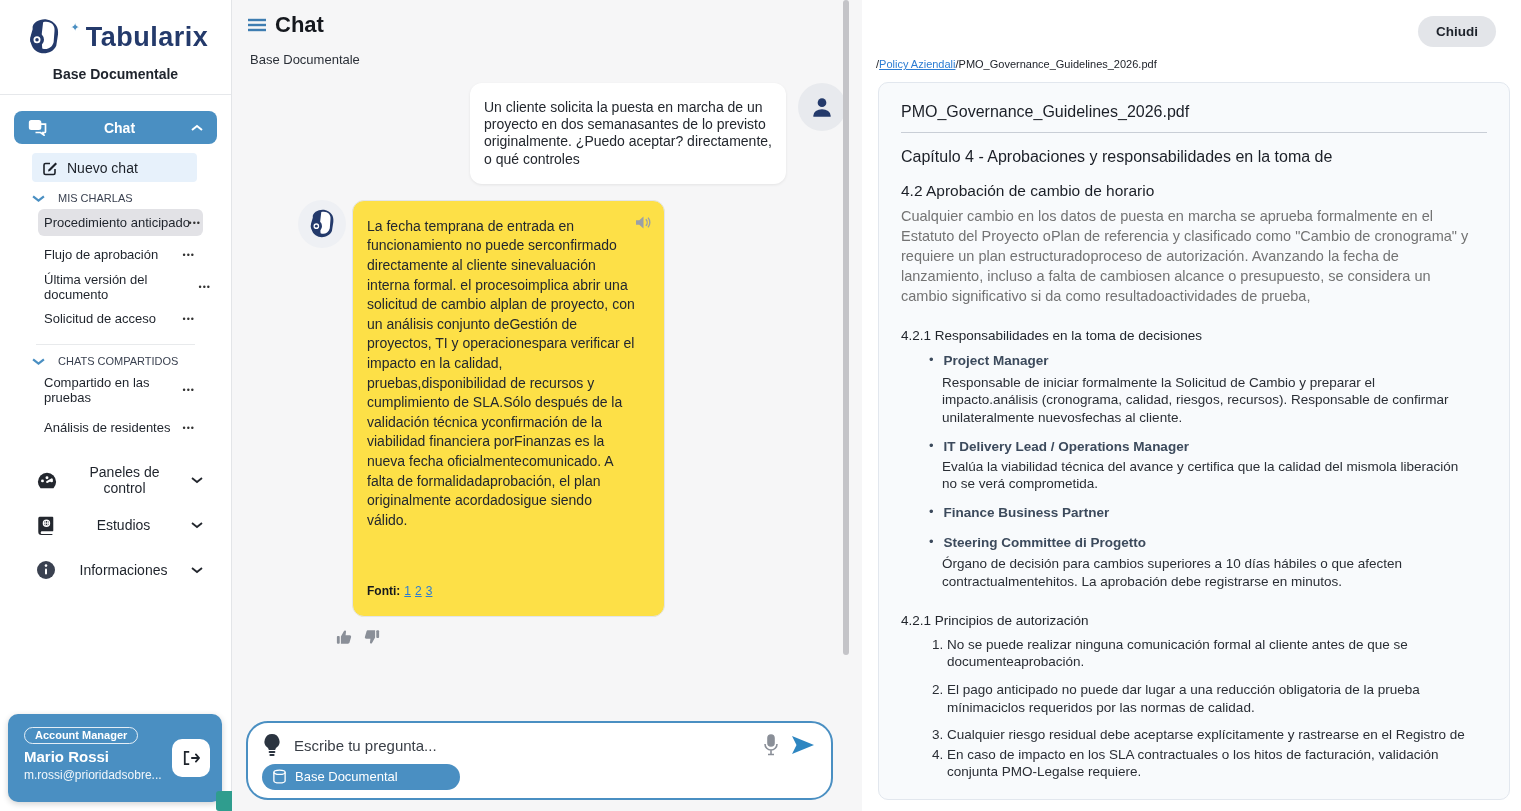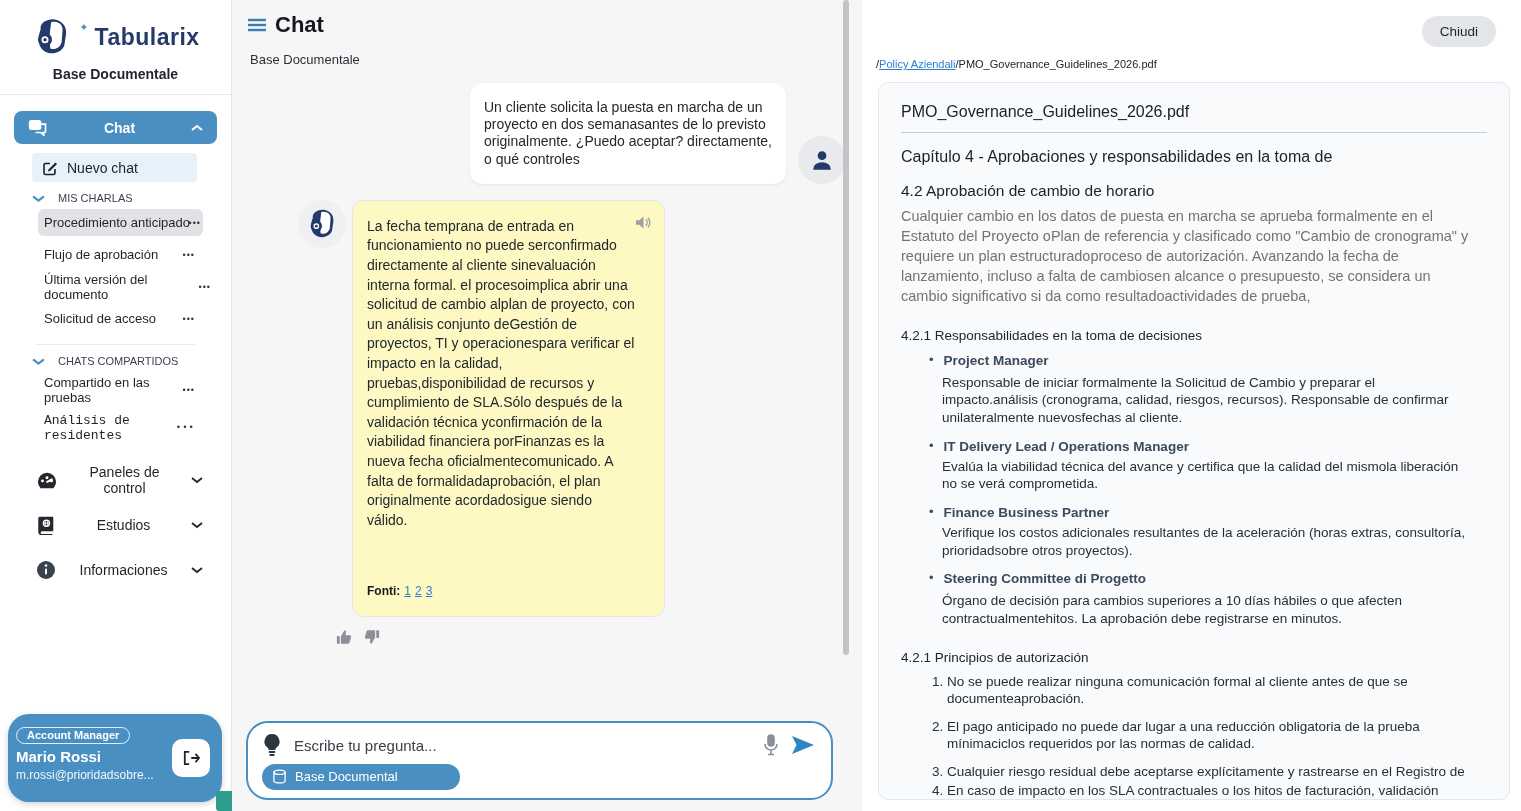--- a/index.html
+++ b/index.html
@@ -2,68 +2,68 @@
 <html><head>
 <meta charset="utf-8">
 <style>
   * { margin:0; padding:0; box-sizing:border-box; }
   html,body { width:1521px; height:811px; font-family:"Liberation Sans", sans-serif; background:#fff; overflow:hidden; }
   .app { position:relative; width:1521px; height:811px; display:flex; }
 
   
   .sidebar { position:relative; width:232px; height:811px; background:#fff; border-right:1px solid #e3e5e8; flex:0 0 232px; }
   .logo-row { display:flex; align-items:center; justify-content:center; gap:6px; padding-top:16px; }
-  .logo-name { font-size:23px; font-weight:bold; color:#243a6b; letter-spacing:.5px; }
+  .logo-name { font-size:27px; font-weight:bold; color:#243a6b; letter-spacing:.5px; }
   .logo-star { color:#4a8fc2; font-size:11px; position:relative; top:-10px; }
   .kb-title { text-align:center; font-size:14px; font-weight:bold; color:#20252e; margin-top:8px; padding-bottom:12px; border-bottom:1px solid #e6e8eb; }
   .chat-btn { margin:16px 14px 0 14px; height:33px; background:#4a8fc2; border-radius:8px; display:flex; align-items:center; color:#fff; padding:0 14px; cursor:pointer; }
   .chat-btn .lbl { flex:1; text-align:center; font-size:14px; font-weight:bold; }
   .newchat { margin:9px 34px 0 32px; height:29px; background:#e7f1fb; border-radius:4px; display:flex; align-items:center; gap:9px; padding:0 10px; font-size:14px; color:#1c2129; }
   .sec-label { display:flex; align-items:center; gap:13px; margin:10px 0 2px 32px; font-size:11px; color:#3a4150; font-weight:500; }
   .chatitem { position:relative; display:flex; align-items:center; height:27px; margin:5px 34px 5px 38px; padding:0 6px; font-size:13px; color:#1e232b; border-radius:6px; }
   .chatitem.sel { background:#e2e2e6; margin-right:28px; }
   .chatitem .dots { position:absolute; right:2px; font-size:9px; letter-spacing:1px; color:#333; }
   .chatitem.wide .dots { right:-14px; }
   .sec-divider { border-top:1px solid #e8eaec; margin:12px 36px 4px 36px; }
   .menuitem { display:flex; align-items:center; height:30px; margin:15px 28px 0 36px; gap:14px; }
   .menuitem .mlabel { flex:1; text-align:center; font-size:14px; color:#1e232b; }
-  .usercard { position:absolute; left:8px; bottom:9px; width:214px; height:88px; background:#4a8fc2; border-radius:21px; padding:11px 8px; color:#fff; box-shadow:0 2px 6px rgba(0,0,0,.18);margin-top:8px; }
+  .usercard { position:absolute; left:8px; bottom:9px; width:214px; height:88px; background:#4a8fc2; border-radius:10px; padding:11px 16px; color:#fff; box-shadow:0 2px 6px rgba(0,0,0,.18);margin-top:8px; }
   .role-badge { display:inline-block; border:1.5px solid rgba(255,255,255,.85); border-radius:11px; padding:1px 10px 2px; font-size:11px; font-weight:bold; }
   .uname { font-size:15px; font-weight:bold; margin-top:4px; }
   .uemail { font-size:12px; margin-top:3px; color:rgba(255,255,255,.92); }
   .logout-btn { position:absolute; right:12px; top:25px; width:38px; height:38px; background:#fff; border-radius:10px; display:flex; align-items:center; justify-content:center; cursor:pointer; }
   .teal-accent { position:absolute; left:216px; top:791px; width:22px; height:20px; background:#2f9d8e; border-radius:3px; }
 
   
   .chatpanel { position:relative; width:630px; height:811px; background:#f6f6f7; flex:0 0 630px; }
   .chat-header { padding:12px 0 0 16px; }
   .chat-title-row { display:flex; align-items:center; gap:9px; }
   .chat-title { font-size:22px; font-weight:600; color:#15181e; }
   .chat-sub { font-size:13px; color:#2b3038; margin:14px 0 0 2px; }
-  .msg-user-row { display:flex; justify-content:flex-end; gap:12px; padding:16px 16px 0 0;align-items:flex-end; }
+  .msg-user-row { display:flex; justify-content:flex-end; gap:12px; padding:16px 16px 0 0; }
   .bubble-user { width:316px; background:#fff; border-radius:12px; box-shadow:0 1px 3px rgba(0,0,0,.08); padding:16px 14px; font-size:14px; line-height:1.23; color:#23272e; }
   .avatar { width:48px; height:48px; border-radius:50%; background:#e8eaee; display:flex; align-items:center; justify-content:center; flex:0 0 48px; }
   .msg-bot-row { display:flex; gap:6px; padding:16px 0 0 66px; }
-  .bubble-bot { position:relative; width:313px; min-height:417px; background:#fef9c3; border:1px solid #e3e5e9; border-radius:12px; padding:16px 14px; font-size:14px; line-height:1.4; color:#23272e; display:flex; flex-direction:column; }
+  .bubble-bot { position:relative; width:313px; min-height:417px; background:#fde047; border:1px solid #e3e5e9; border-radius:12px; padding:16px 14px; font-size:14px; line-height:1.4; color:#23272e; display:flex; flex-direction:column; }
   .speaker { position:absolute; top:14px; right:12px; }
   .bot-text { width:268px; }
   .fonti-row { margin-top:auto; padding-top:28px; font-size:12px; color:#15181e; }
   .fonti-label { font-weight:bold; }
   .fonti-row a { color:#2b7cd3; text-decoration:underline; margin-left:4px; font-size:12px; }
   .thumbs-row { display:flex; gap:12px; padding:12px 0 0 104px; }
   .scrollthumb { position:absolute; left:611px; top:0; width:6px; height:655px; background:#c4c4c8; border-radius:3px; }
   .inputbar { position:absolute; left:14px; bottom:11px; width:587px; height:79px; background:#fff; border:2px solid #4a8fc2; border-radius:22px; padding:10px 16px 8px 14px; }
   .input-row { display:flex; align-items:center; gap:12px; }
   .q-input { flex:1; border:none; outline:none; font-size:15px; color:#2a2f37; font-family:"Liberation Sans",sans-serif; background:transparent; }
   .q-input::placeholder { color:#3a3f47; }
   .kb-chip { margin-top:7px; display:inline-flex; align-items:center; gap:8px; background:#4a8fc2; color:#fff; font-size:13px; border-radius:14px; padding:5px 14px 6px 10px; width:198px; }
 
   
   .docpanel { position:relative; flex:1; background:#fff; height:811px; }
-  .close-btn { position:absolute; top:16px; right:25px; background:#e3e5e9; border:none; border-radius:17px; padding:8px 18px; font-size:13.5px; color:#1e232b; font-family:"Liberation Sans",sans-serif; cursor:pointer; }
+  .close-btn { position:absolute; top:16px; right:25px; background:#e3e5e9; border:none; border-radius:17px; padding:8px 18px; font-size:13.5px; color:#1e232b; font-family:"Liberation Sans",sans-serif; cursor:pointer;font-weight:bold; }
   .breadcrumb { position:absolute; top:58px; left:14px; font-size:11px; color:#20242b; }
   .breadcrumb a { color:#2b7cd3; text-decoration:underline; }
   .doccard { position:absolute; left:16px; top:82px; width:632px; height:718px; background:#f8fafc; border:1px solid #e2e7ee; border-radius:10px; padding:20px 22px; overflow:hidden; }
   .doc-title { font-size:16px; color:#1b1f27; }
   .doc-hr { border:none; border-top:1px solid #c9ced6; margin:11px 0 15px 0; }
   .doc-chapter { font-size:16px; color:#1b1f27; font-weight:500; margin-bottom:16px; }
   .doc-section { font-size:15.5px; color:#1b1f27; font-weight:500; margin-bottom:6px; }
   .doc-par { font-size:14.5px; line-height:1.38; color:#737373; width:580px; }
   .doc-sub { font-size:13.5px; color:#22262d; margin:22px 0 8px 0; }
   .role-item { margin:0 0 10px 28px; }
@@ -155,21 +155,21 @@
             <polyline points="1,2 6,6 11,2"></polyline>
           </svg>
       </span>
       <span>CHATS COMPARTIDOS</span>
     </div>
 
     <div class="chatitem" style="margin-top:9px;">
       <span>Compartido en las pruebas</span>
       <span class="dots">•••</span>
     </div>
-    <div class="chatitem" style="margin-top:11px;font-family:Liberation Mono, monospace;">
+    <div class="chatitem" style="margin-top:11px;">
       <span>Análisis de residentes</span>
       <span class="dots">•••</span>
     </div>
 
     <div class="menuitem" style="margin-top:24px;">
       <span class="icon">
         <svg width="22" height="20" viewBox="0 0 24 22">
           <path fill="#23272e" d="M12 3 a10 10 0 0 1 10 10 a10 10 0 0 1 -2.9 7 H4.9 A10 10 0 0 1 2 13 A10 10 0 0 1 12 3 Z"></path>
           <circle cx="7" cy="12" r="1.6" fill="#fff"></circle>
             <circle cx="12" cy="8.5" r="1.6" fill="#fff"></circle>
@@ -364,21 +364,20 @@
           <span class="role-bullet">•</span>
           <span class="role-title">IT Delivery Lead / Operations Manager</span>
         </div>
         <div class="role-text" style="margin-top:1px;">Evalúa la viabilidad técnica del avance y certifica que la calidad del mismola liberación no se verá comprometida.</div>
       </div>
       <div class="role-item">
         <div class="role-row">
           <span class="role-bullet">•</span>
           <span class="role-title">Finance Business Partner</span>
         </div>
-        <div class="role-text" style="margin-top:1px;">Verifique los costos adicionales resultantes de la aceleración (horas extras, consultoría, prioridadsobre otros proyectos).</div>
       </div>
       <div class="role-item">
         <div class="role-row">
           <span class="role-bullet">•</span>
           <span class="role-title">Steering Committee di Progetto</span>
         </div>
         <div class="role-text">Órgano de decisión para cambios superiores a 10 días hábiles o que afecten contractualmentehitos. La aprobación debe registrarse en minutos.</div>
       </div>
 
       <div class="doc-sub">4.2.1 Principios de autorización</div>

